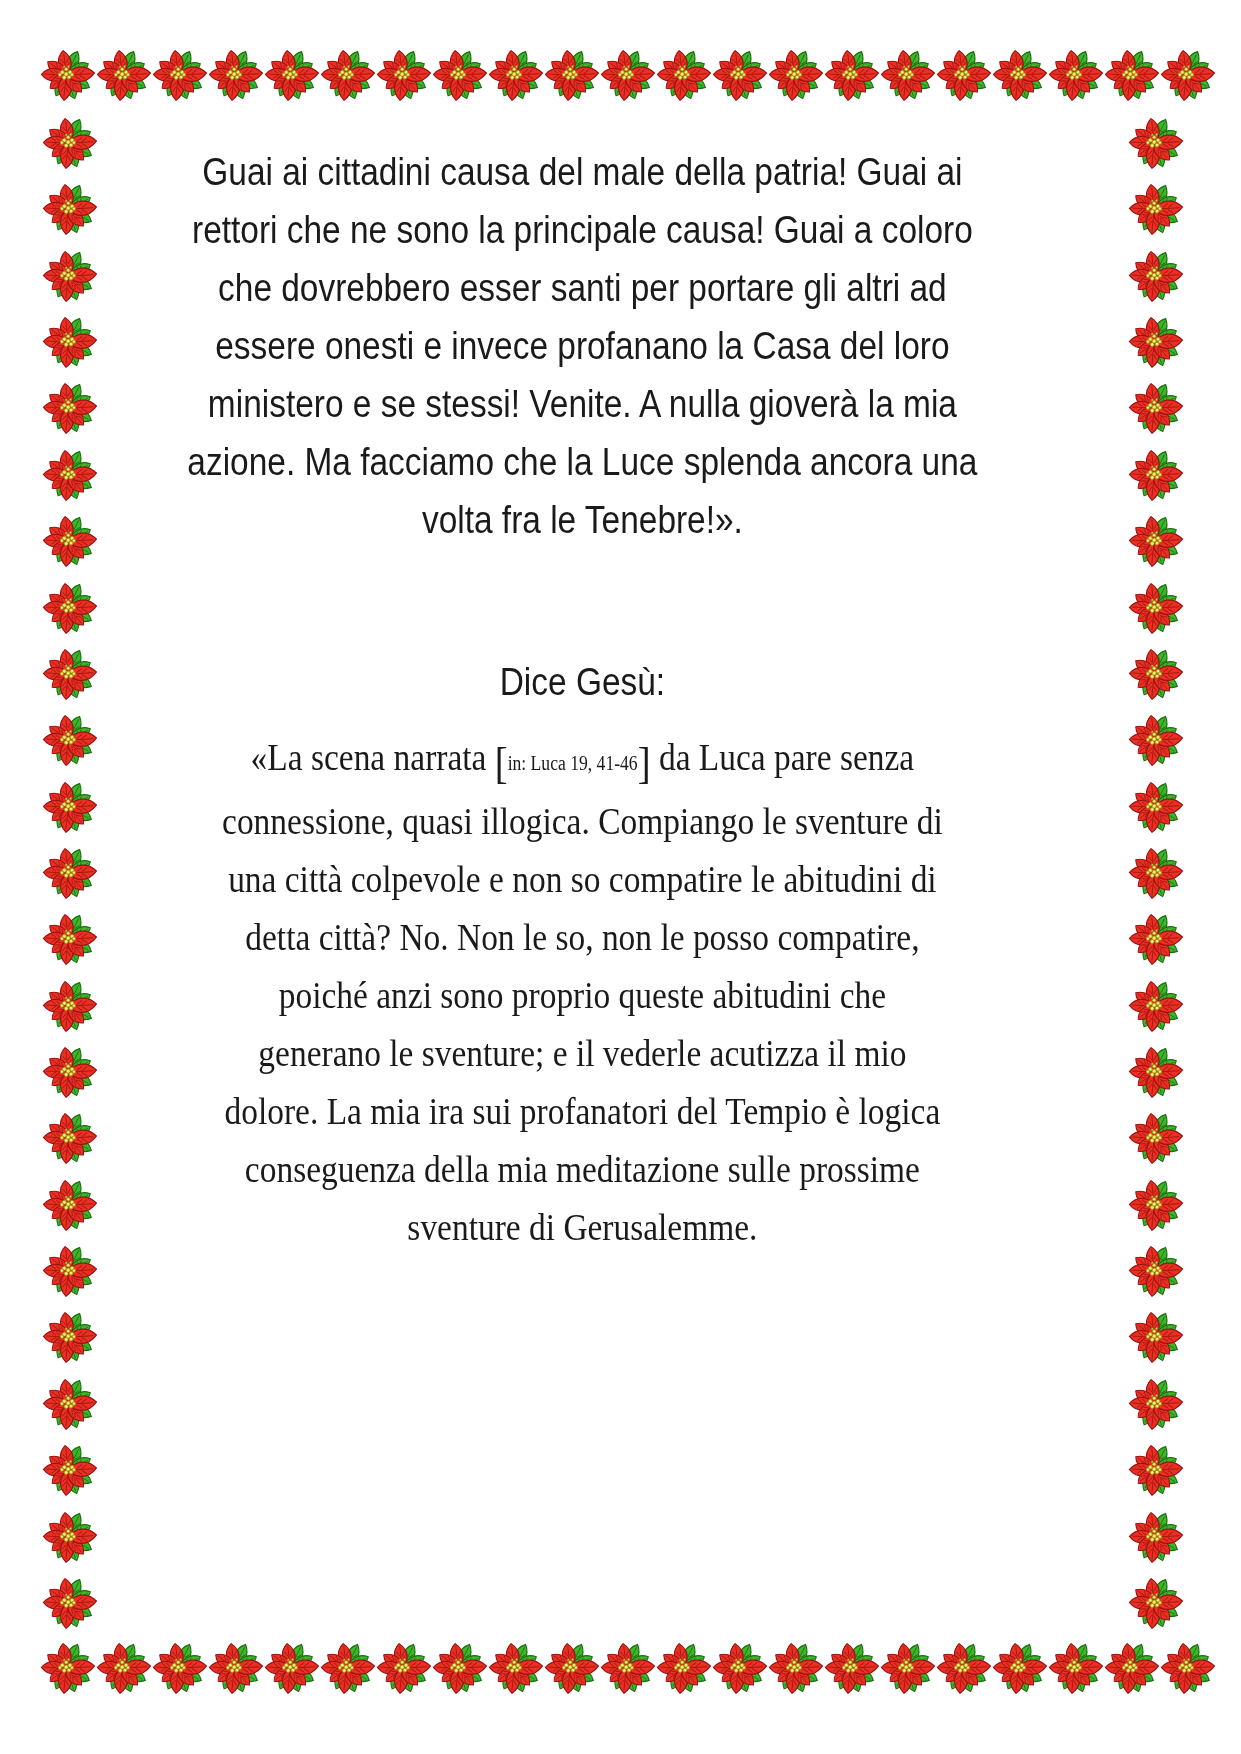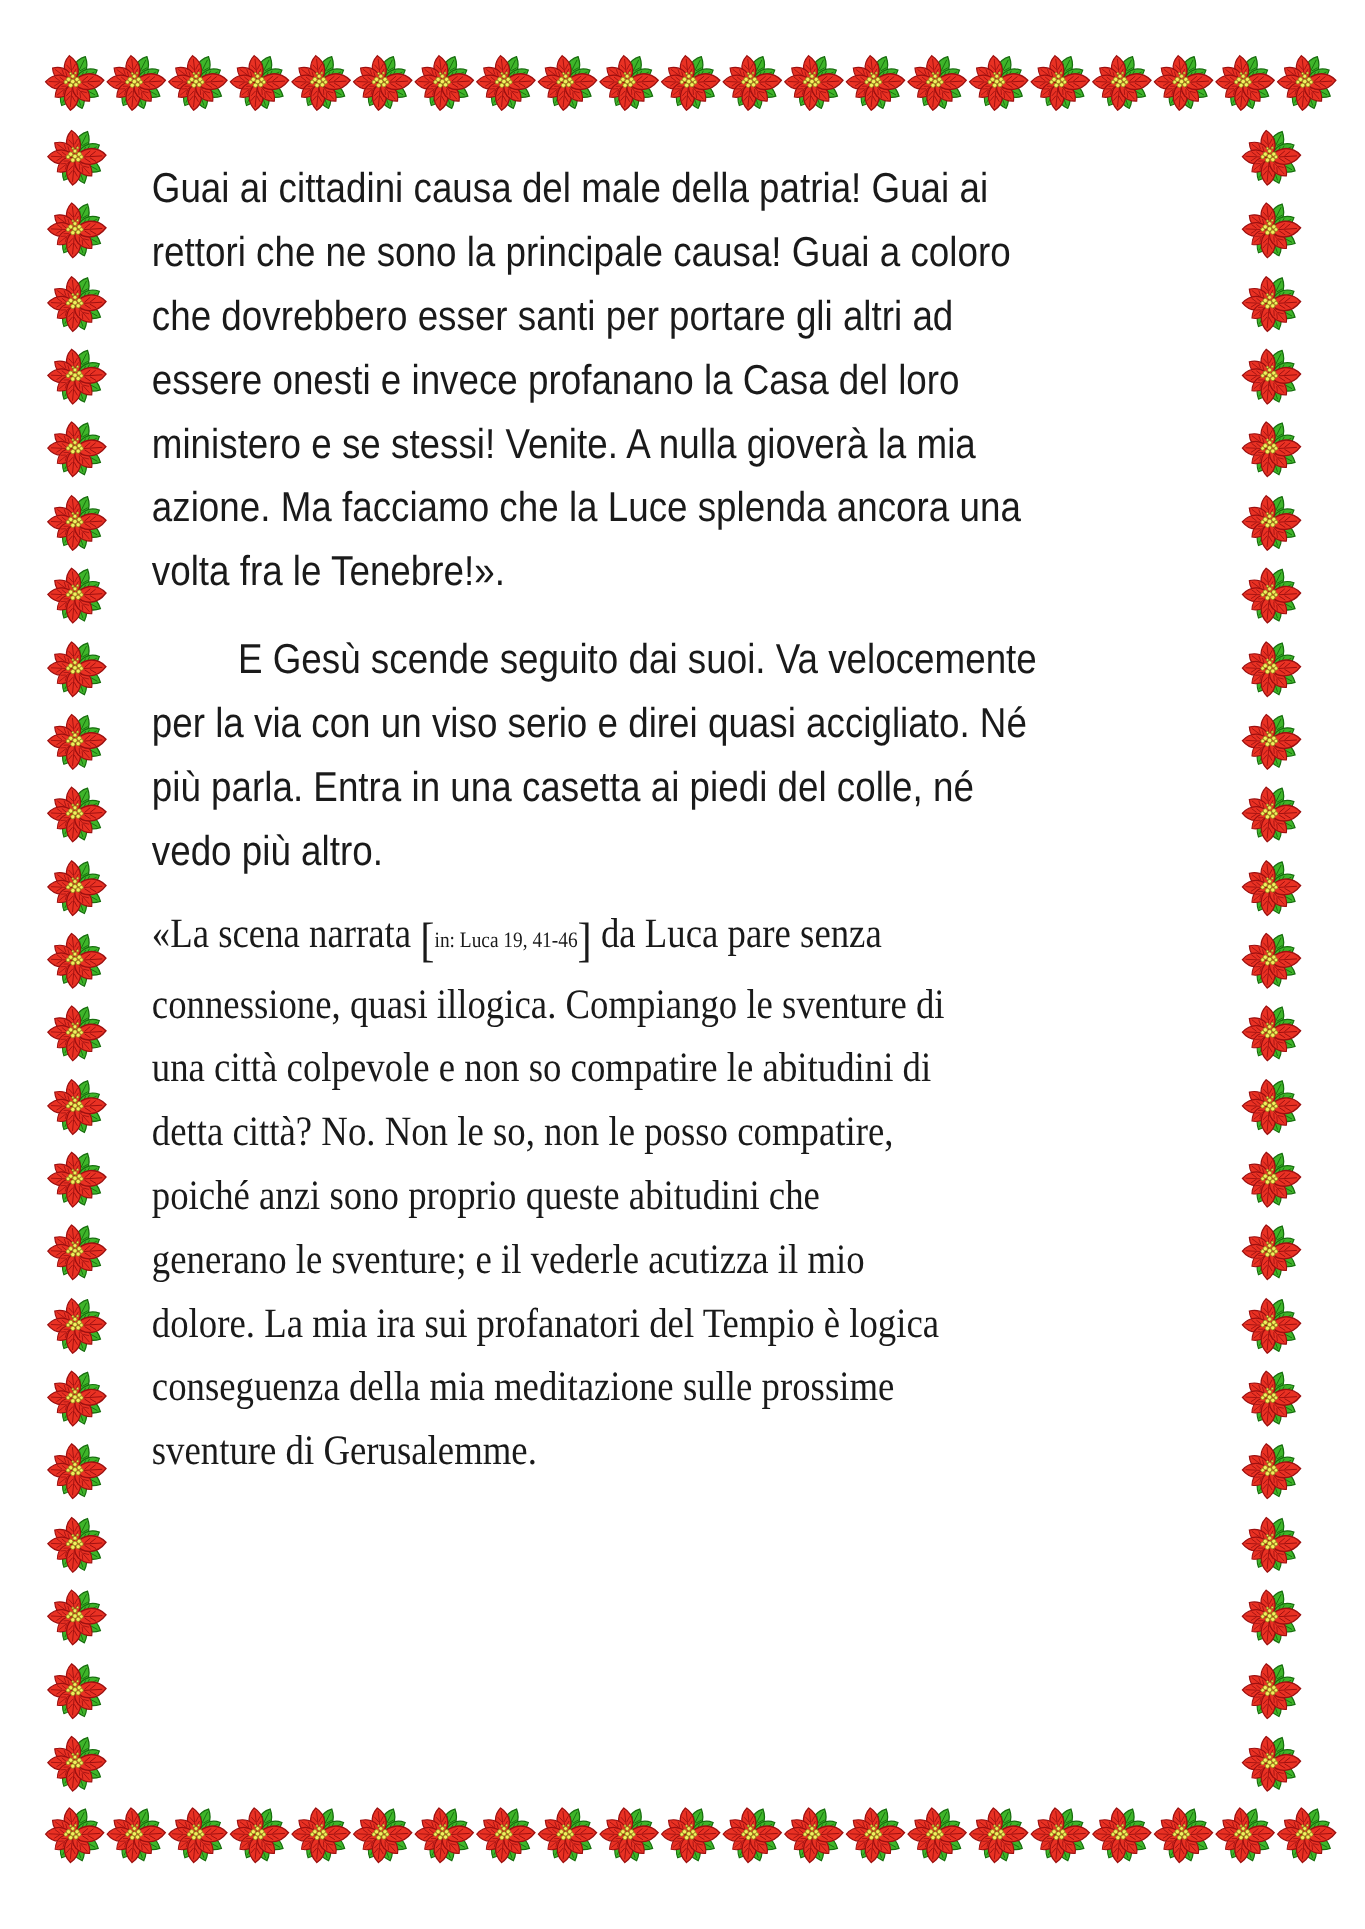--- a/index.html
+++ b/index.html
@@ -383,35 +383,32 @@
         <use href="#flower-def" xlink:href="#flower-def"></use>
       </svg>
       <svg viewBox="0 0 64 64" class="flower">
         <use href="#flower-def" xlink:href="#flower-def"></use>
       </svg>
       <svg viewBox="0 0 64 64" class="flower">
         <use href="#flower-def" xlink:href="#flower-def"></use>
       </svg>
     </div>
 
-  <div id="textblock" class="textblock" style="color: rgb(26, 26, 26);">
+  <div id="textblock" class="textblock" style="color: rgb(26, 26, 26); text-align: center;">
       <div class="para para-0">
         <div class="line">Guai ai cittadini causa del male della patria! Guai ai</div>
         <div class="line">rettori che ne sono la principale causa! Guai a coloro</div>
         <div class="line">che dovrebbero esser santi per portare gli altri ad</div>
         <div class="line">essere onesti e invece profanano la Casa del loro</div>
         <div class="line">ministero e se stessi! Venite. A nulla gioverà la mia</div>
         <div class="line">azione. Ma facciamo che la Luce splenda ancora una</div>
         <div class="line">volta fra le Tenebre!».</div>
       </div>
-      <div class="para para-1">
-        <div class="line">E Gesù scende seguito dai suoi. Va velocemente</div>
-        <div class="line">per la via con un viso serio e direi quasi accigliato. Né</div>
-        <div class="line">più parla. Entra in una casetta ai piedi del colle, né</div>
-        <div class="line">vedo più altro.</div>
+      <div class="para para-2">
+        <div class="line">Dice Gesù:</div>
       </div>
       <div class="para para-3">
         <div class="line"><span class="part-normal">«La scena narrata </span><span class="part-bracket">[</span><span class="part-small">in: Luca 19, 41-46</span><span class="part-bracket">]</span><span class="part-normal"> da Luca pare senza</span></div>
         <div class="line">connessione, quasi illogica. Compiango le sventure di</div>
         <div class="line">una città colpevole e non so compatire le abitudini di</div>
         <div class="line">detta città? No. Non le so, non le posso compatire,</div>
         <div class="line">poiché anzi sono proprio queste abitudini che</div>
         <div class="line">generano le sventure; e il vederle acutizza il mio</div>
         <div class="line">dolore. La mia ira sui profanatori del Tempio è logica</div>
         <div class="line">conseguenza della mia meditazione sulle prossime</div>

